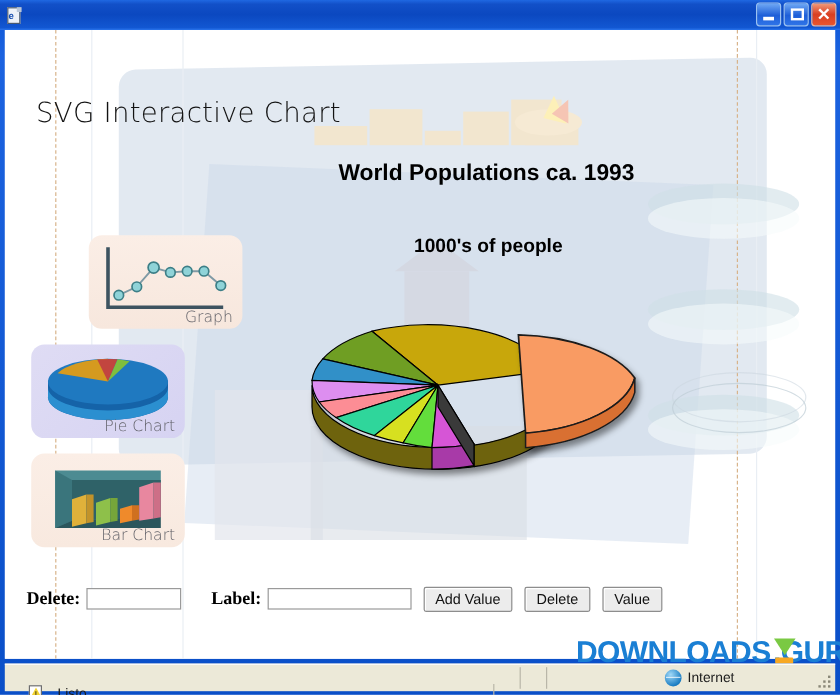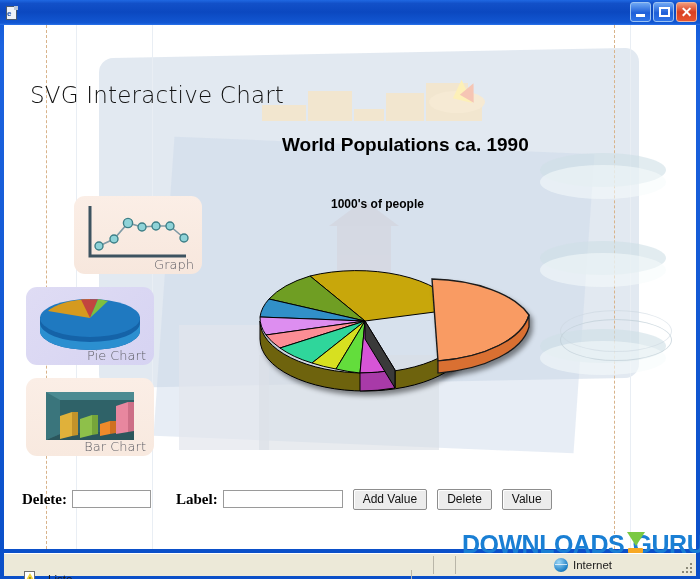--- a/index.html
+++ b/index.html
@@ -60,21 +60,21 @@
   .disc-stack .d{position:absolute;left:0;width:126px;height:34px;border-radius:50%;background:#cfe0e6;opacity:.6;}
   .disc-stack .w{position:absolute;left:0;width:126px;height:34px;border-radius:50%;background:#f5fbfc;opacity:.55;}
   .wire{position:absolute;left:556px;top:294px;width:110px;height:40px;border:1px solid #bfcdd6;border-radius:50%;opacity:.7;}
   .wire2{position:absolute;left:556px;top:285px;width:110px;height:40px;border:1px solid #cbd6de;border-radius:50%;opacity:.55;}
 
   
   .svg-title{position:absolute;left:26px;top:57px;font-size:23px;color:#121212;
     font-family:"DejaVu Sans",sans-serif;font-weight:300;letter-spacing:.2px;white-space:nowrap;}
   .chart-title{position:absolute;left:278px;top:109px;font-size:19px;font-weight:bold;color:#000;
     font-family:"Liberation Sans",sans-serif;white-space:nowrap;}
-  .chart-sub{position:absolute;left:327px;top:172px;font-size:12px;font-weight:bold;color:#000;
+  .chart-sub{position:absolute;left:341px;top:172px;font-size:16px;font-weight:bold;color:#000;
     font-family:"Liberation Sans",sans-serif;white-space:nowrap;}
 
   
   .thumb{position:absolute;left:22px;width:128px;height:78px;border-radius:11px;overflow:hidden;}
   .thumb .cap{position:absolute;right:8px;bottom:2px;font-size:13px;color:#5f5f66;
     font-family:"DejaVu Sans",sans-serif;font-weight:300;}
   .th-graph{top:171px;background:linear-gradient(to bottom,#fbeee6,#f7e7dd);margin-left:48px;}
   .th-pie{top:262px;background:linear-gradient(135deg,#dfdcf4,#d6d3f2);}
   .th-bar{top:353px;background:linear-gradient(to bottom,#fbeee6,#f8e9df);}
   .th-graph svg,.th-bar svg,.th-pie svg{position:absolute;left:0;top:0;}
@@ -88,21 +88,21 @@
   .finput{width:79px;height:18px;border:1px solid #9a9a9a;background:#fff;box-sizing:border-box;
     font-family:"Liberation Sans",sans-serif;font-size:12px;padding:0 2px;outline:none;}
   .finput.wide{width:120px;}
   .fbtn{height:21px;border:1px solid #8d8d8d;border-radius:2px;background:#ececec;
     font-family:"Liberation Sans",sans-serif;font-size:12px;color:#111;margin-left:10px;padding:0 9px;
     box-shadow:inset 1px 1px 0 #fff;cursor:default;}
   .fbtn.def{border:2px solid #2a4fbf;padding:0 14px;}
   .gap-lbl{margin-left:25px;}
 
   
-  .dlwm{position:absolute;left:462px;top:528px;width:218px;height:32px;display:flex;align-items:center;}
+  .dlwm{position:absolute;left:480px;top:528px;width:218px;height:32px;display:flex;align-items:center;}
   .dlwm .t1,.dlwm .t2{font-family:"Liberation Sans",sans-serif;font-weight:bold;font-size:25px;
     color:#1a7fd4;letter-spacing:-.5px;}
   .dlwm .logo{width:22px;height:24px;position:relative;margin:0 1px;}
   .dlwm .logo .ar{position:absolute;left:2px;top:0;width:0;height:0;
     border-left:9px solid transparent;border-right:9px solid transparent;border-top:14px solid #7ac943;}
   .dlwm .logo .bs{position:absolute;left:3px;bottom:3px;width:15px;height:5px;background:#f7a823;border-radius:1px;}
 
   
   .statusbar{position:absolute;left:4px;top:553px;width:692px;height:22px;
     background:#ece9d8;display:flex;align-items:center;border-top:1px solid #fff;}
@@ -181,21 +181,21 @@
           <div class="w" style="top:12px;"></div>
         <div class="d" style="top:88px;"></div>
           <div class="w" style="top:100px;"></div>
         <div class="d" style="top:176px;"></div>
           <div class="w" style="top:188px;"></div>
       </div>
       <div class="wire2"></div>
       <div class="wire"></div>
 
       <div class="svg-title">SVG Interactive Chart</div>
-      <div class="chart-title">World Populations ca. 1990</div>
+      <div class="chart-title">World Populations ca. 1993</div>
       <div class="chart-sub">1000's of people</div>
 
       <div class="thumb th-graph">
         <svg width="128" height="78" viewBox="0 0 128 78">
           <path d="M16,10 L16,60 L112,60" stroke="#3d5360" stroke-width="3" fill="none"></path>
           <polyline points="25,50 40,43 54,27 68,31 82,30 96,30 110,42" stroke="#7f9aa5" stroke-width="1.6" fill="none"></polyline>
           <g fill="#8fd3d8" stroke="#3d7f87" stroke-width="1.4">
             <circle cx="25" cy="50" r="4"></circle>
               <circle cx="40" cy="43" r="4"></circle>
             <circle cx="54" cy="27" r="4.6"></circle>

